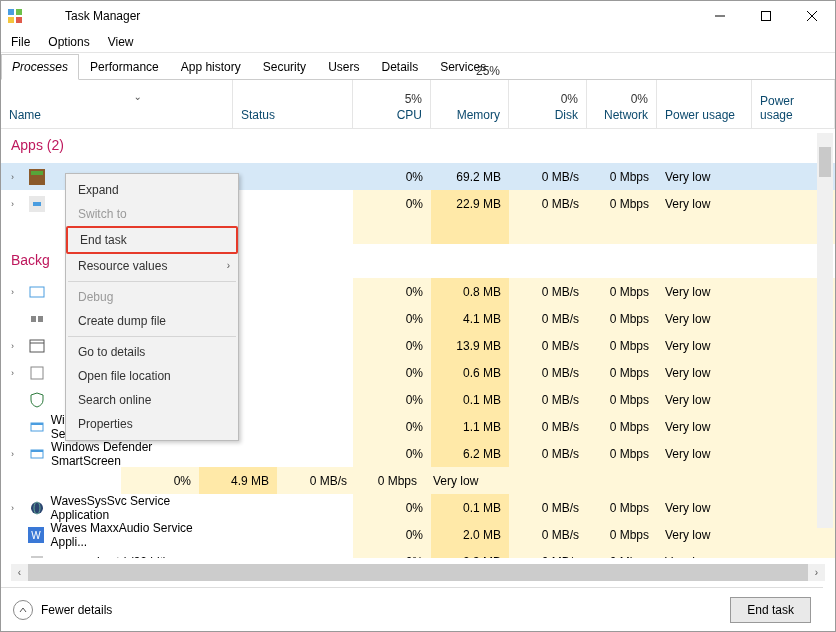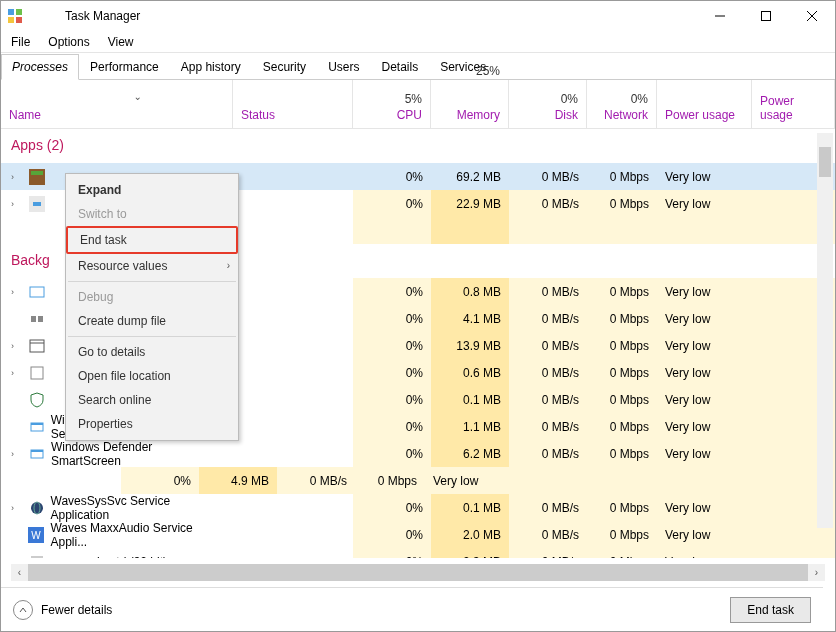--- a/index.html
+++ b/index.html
@@ -16,21 +16,21 @@
 .menubar span { font-size: 12px; }
 
 .tabs { display: flex; border-bottom: 1px solid #ccc; margin-top: 1px; }
 .tab { padding: 5px 10px; font-size: 12px; border: 1px solid transparent; margin-bottom: -1px; }
 .tab.active { border: 1px solid #ccc; border-bottom: 1px solid #fff; background: #fff; font-style: italic; }
 
 .headers { display: flex; height: 48px; }
 .hcol { border-right: 1px solid #e5e5e5; display: flex; flex-direction: column; justify-content: flex-end; padding: 4px 8px 6px 8px; font-size: 12px; }
 .hcol.right { align-items: flex-end; }
 .hcol .pct { color: #333; margin-bottom: 2px; }
-.hcol .label { color: #a21caf; font-size: 12px; }
+.hcol .label { color: #0c4a6e; font-size: 12px; }
 .col-name { width: 232px; position: relative; }
 .col-status { width: 120px; }
 .col-cpu { width: 78px; }
 .col-mem { width: 78px; gap: 28px; }
 .col-disk { width: 78px; }
 .col-net { width: 70px; }
 .col-power { width: 95px; }
 .col-power2 { flex: 1; }
 .chev-down { position: absolute; top: 11px; right: 90px; font-size: 10px; color: #555; }
 
@@ -49,21 +49,21 @@
 .cell.net { width: 70px; background: #fff7d9; }
 .cell.power { width: 95px; background: #fff7d9; }
 .cell.power2 { flex: 1; background: #fff7d9; }
 .row.selected .cell { background: #d6e8f7 !important; }
 .expand-chev { width: 14px; color: #555; font-size: 9px; margin-left: 2px; }
 .expand-chev.hidden { visibility: hidden; }
 .proc-icon { width: 16px; height: 16px; margin: 0 6px 0 4px; display: inline-flex; align-items: center; justify-content: center; }
 
 .context-menu { position: absolute; left: 64px; top: 172px; width: 174px; background: #f2f2f2; border: 1px solid #bbb; box-shadow: 2px 2px 4px rgba(0,0,0,0.2); z-index: 100; padding: 4px 0; }
 .context-menu .item { padding: 5px 12px; font-size: 12px; color: #333; position: relative; }
-.context-menu .item.bold { font-weight: 700; }
+.context-menu .item.bold { font-weight: 400; }
 .context-menu .item.disabled { color: #9a9a9a; }
 .context-menu .sep { height: 1px; background: #d5d5d5; margin: 3px 2px; }
 .context-menu .subarrow { position: absolute; right: 8px; top: 6px; font-size: 10px; color: #555; }
 .highlight-box { border: 2px solid #e63a2a; border-radius: 2px; }
 
 .vscroll { position: absolute; right: 2px; top: 132px; width: 16px; height: 395px; background: #f0f0f0; }
 .vscroll .thumb { position: absolute; top: 14px; left: 2px; width: 12px; height: 30px; background: #c9c9c9; }
 
 .hscroll { position: absolute; left: 10px; right: 10px; bottom: 50px; height: 17px; background: #f0f0f0; display: flex; align-items: center; }
 .hscroll .arrow { width: 17px; height: 17px; display: flex; align-items: center; justify-content: center; font-size: 10px; color: #555; }

